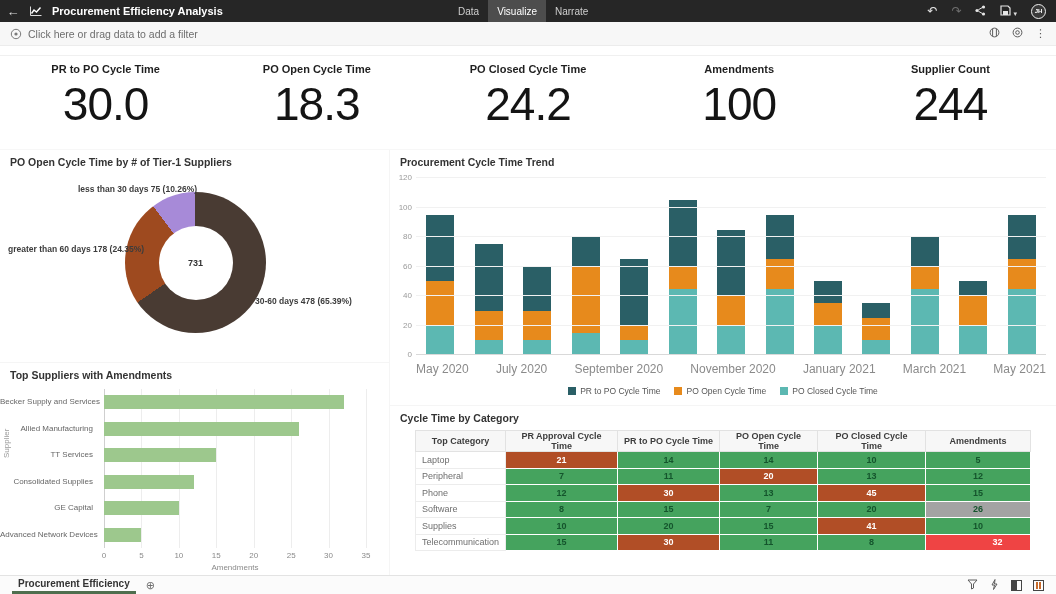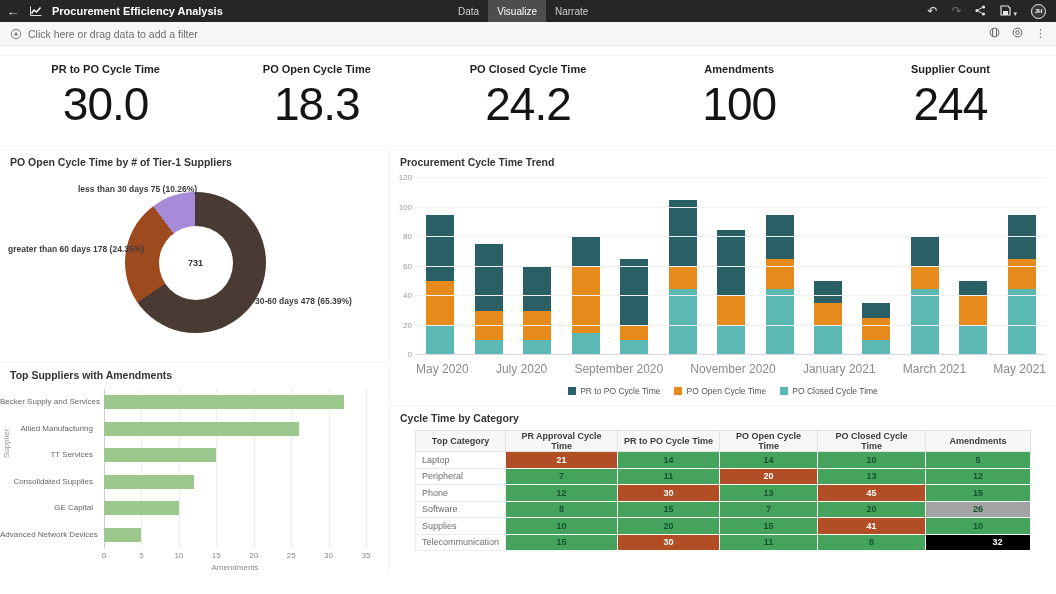--- a/index.html
+++ b/index.html
@@ -468,20 +468,43 @@
               <td class="val green" style="background: rgb(69, 163, 94);">15</td>
               <td class="val red" style="background: rgb(177, 78, 38);">41</td>
               <td class="val green" style="background: rgb(69, 163, 94);">10</td>
             </tr>
             <tr>
               <td class="cat">Telecommunication</td>
               <td class="val green" style="background: rgb(69, 163, 94);">15</td>
               <td class="val red" style="background: rgb(177, 78, 38);">30</td>
               <td class="val green" style="background: rgb(69, 163, 94);">11</td>
               <td class="val green" style="background: rgb(69, 163, 94);">8</td>
-              <td class="val red" style="background: #000000; padding-left: 45px;">32</td>
+              <td class="val red" style="background: #ef4444; padding-left: 45px;">32</td>
             </tr>
           </tbody>
       </table>
     </section>
   </main>
 
+  <footer class="bottombar">
+    <div class="canvas-tab">Procurement Efficiency</div>
+    <span class="add-canvas">⊕</span>
+    <div class="bb-spacer"></div>
+    <div class="bb-icons">
+      <span class="bb-ic">
+        <svg width="11" height="11" viewBox="0 0 11 11">
+            <path d="M1,1 h9 l-3.5,4 v4 l-2,1 v-5 z" fill="none" stroke="#5c5c5c"></path>
+          </svg>
+      </span>
+      <span class="bb-ic">
+        <svg width="11" height="11" viewBox="0 0 11 11">
+            <path d="M6,0.5 L3,6 h2.5 L4.5,10.5 L8,5 h-2.5 z" fill="none" stroke="#5c5c5c"></path>
+          </svg>
+      </span>
+      <span class="layout-sq">
+          <span class="half"></span>
+        </span>
+      <span class="layout-sq">
+          <span class="stripes"></span>
+        </span>
+    </div>
+  </footer>
 </div>
 
 </body></html>

